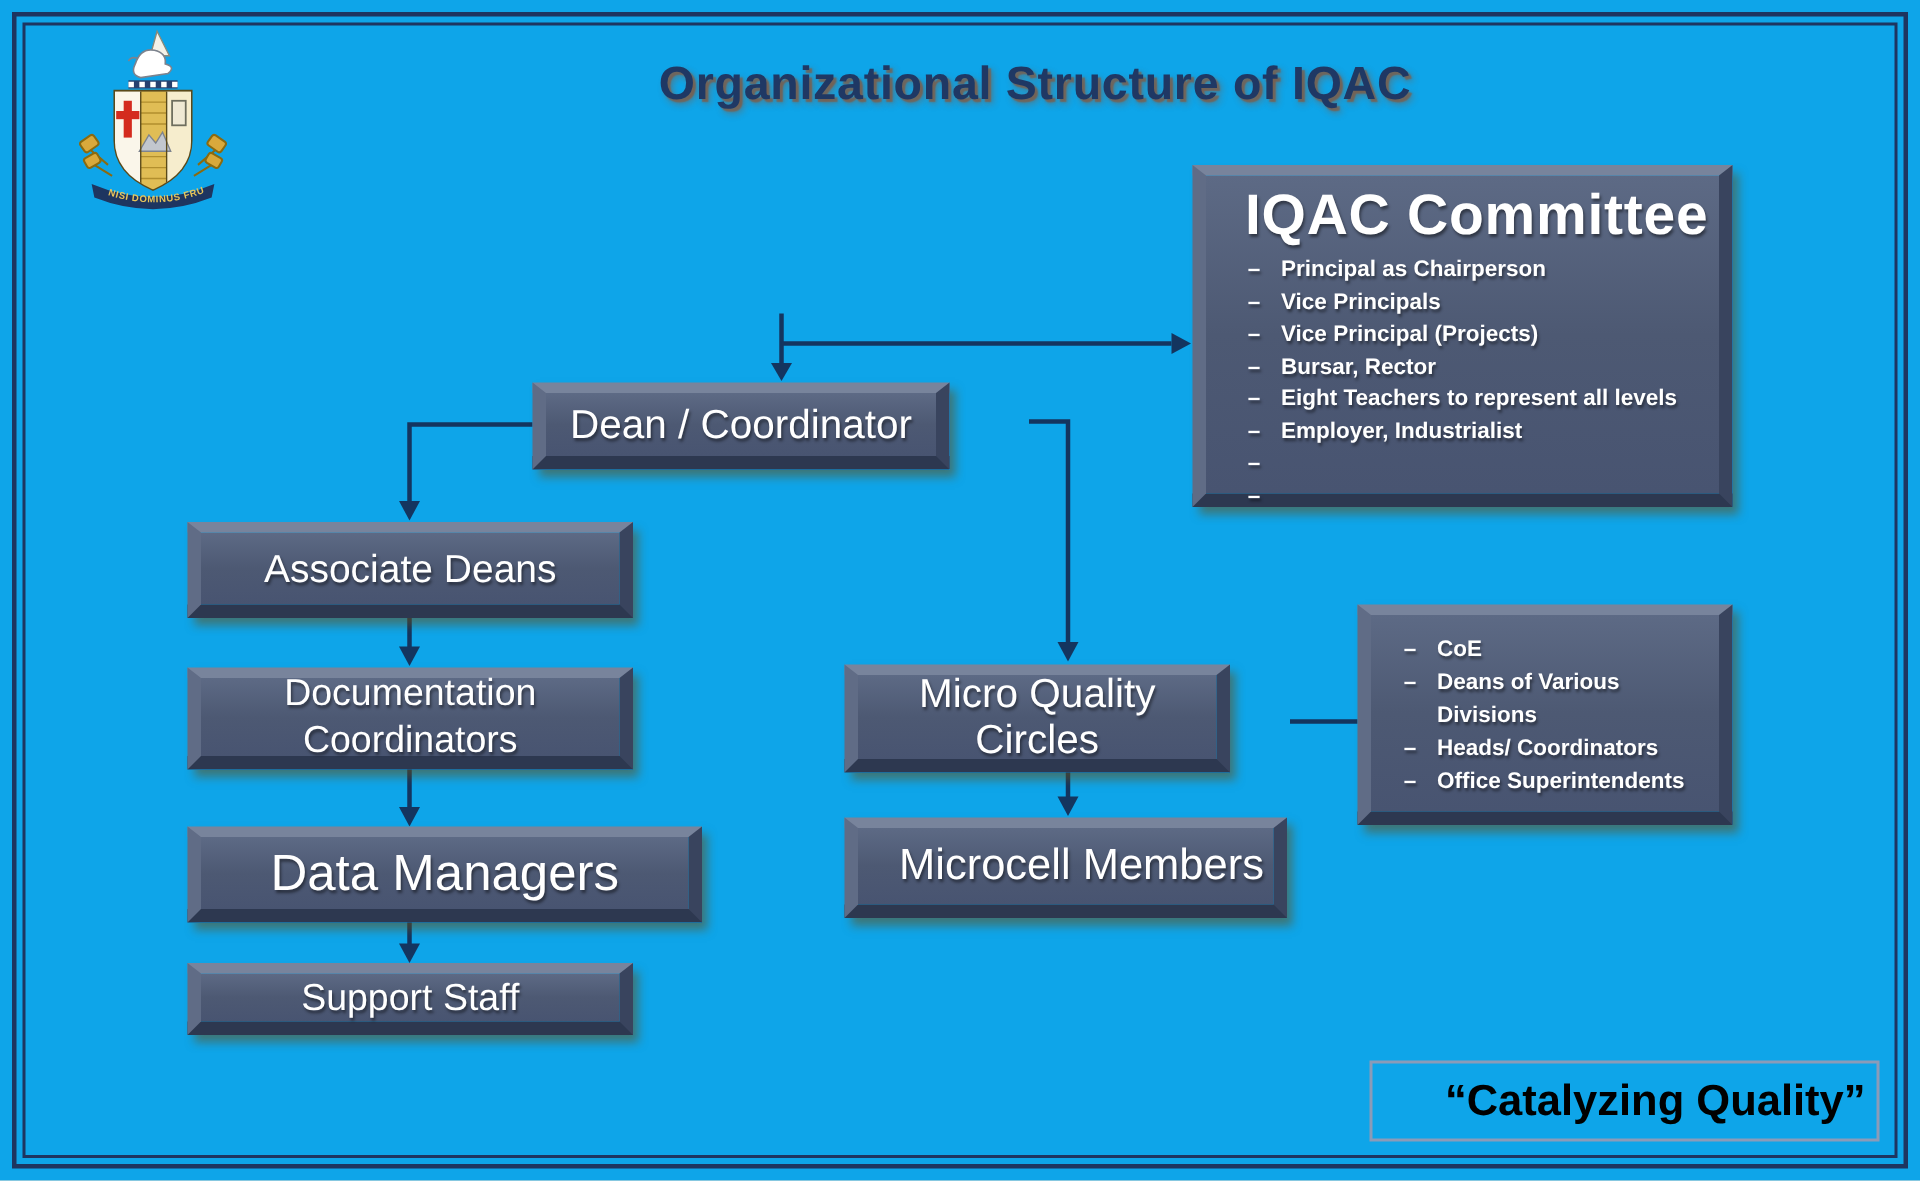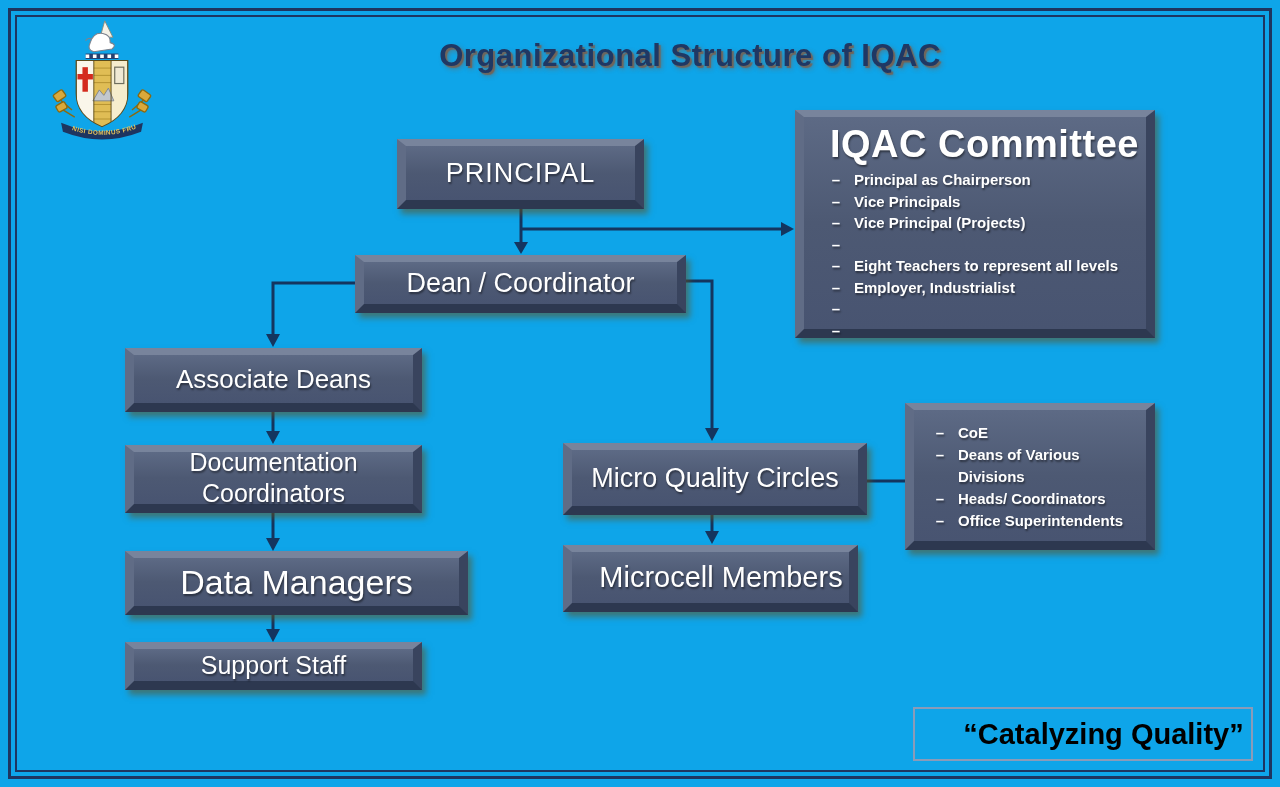--- a/index.html
+++ b/index.html
@@ -24,26 +24,26 @@
   .bb{
     position:absolute;box-sizing:border-box;
     border-style:solid;border-width:7px 9px 9px 9px;
     border-color:#78849c #39445e #2d3850 #606c86;
     background:linear-gradient(180deg,#5d6a85 0%,#4d5973 50%,#485471 100%);
     box-shadow:4px 5px 6px rgba(100,80,25,.55);
     color:#fff;display:flex;align-items:center;justify-content:center;
     text-align:center;text-shadow:1px 2px 2px rgba(0,0,0,.45);
   }
   #box-principal{left:397px;top:139px;width:247px;height:70px;font-size:27px;letter-spacing:1px;}
-  #box-dean{left:355px;top:255px;width:331px;height:58px;font-size:27px;}
+  #box-dean{left:355px;top:255px;width:278px;height:58px;font-size:27px;}
   #box-associate{left:125px;top:348px;width:297px;height:64px;font-size:26px;justify-content:center;}
   #box-doc{left:125px;top:445px;width:297px;height:68px;font-size:25px;line-height:1.25;}
   #box-data{left:125px;top:551px;width:343px;height:64px;font-size:34px;}
   #box-support{left:125px;top:642px;width:297px;height:48px;font-size:25px;}
-  #box-mqc{left:563px;top:443px;width:304px;height:72px;font-size:27px;}
+  #box-mqc{left:563px;top:443px;width:257px;height:72px;font-size:27px;}
   #box-microcell{left:563px;top:545px;width:295px;height:67px;font-size:29px;padding-left:21px;}
 
   #box-iqac{left:795px;top:110px;width:360px;height:228px;display:block;padding:4px 6px 4px 14px;}
   .iqac-heading{font-size:38px;font-weight:600;text-align:left;margin:2px 0 3px 12px;letter-spacing:.5px;}
   .dash-list{display:block;}
   .dash-item{display:grid;grid-template-columns:36px 1fr;align-items:start;
     font-size:15px;font-weight:bold;text-align:left;line-height:21.5px;}
   .dash-item .dash{text-align:center;}
 
   #box-coe{left:905px;top:403px;width:250px;height:147px;display:block;padding:12px 4px 4px 8px;}
@@ -145,41 +145,39 @@
     <polygon points="266,538 280,538 273,551"></polygon>
     <path d="M273,615 V630"></path>
     <polygon points="266,629 280,629 273,642"></polygon>
     <path d="M686,281 H712 V429"></path>
     <polygon points="705,428 719,428 712,441"></polygon>
     <path d="M712,515 V532"></path>
     <polygon points="705,531 719,531 712,544"></polygon>
     <path d="M860,481 H905"></path>
   </svg>
 
-  <div class="bb" id="box-principal">
-    <span>PRINCIPAL</span>
-  </div>
 
   <div class="bb" id="box-iqac">
     <div class="iqac-heading">IQAC Committee</div>
     <div class="dash-list">
       <div class="dash-item">
         <span class="dash">–</span>
         <span>Principal as Chairperson</span>
       </div>
       <div class="dash-item">
         <span class="dash">–</span>
         <span>Vice Principals</span>
       </div>
       <div class="dash-item">
         <span class="dash">–</span>
         <span>Vice Principal (Projects)</span>
       </div>
       <div class="dash-item">
         <span class="dash">–</span>
+        <span>Bursar, Rector</span>
       </div>
       <div class="dash-item">
         <span class="dash">–</span>
         <span>Eight Teachers to represent all levels</span>
       </div>
       <div class="dash-item">
         <span class="dash">–</span>
         <span>Employer, Industrialist</span>
       </div>
       <div class="dash-item">

